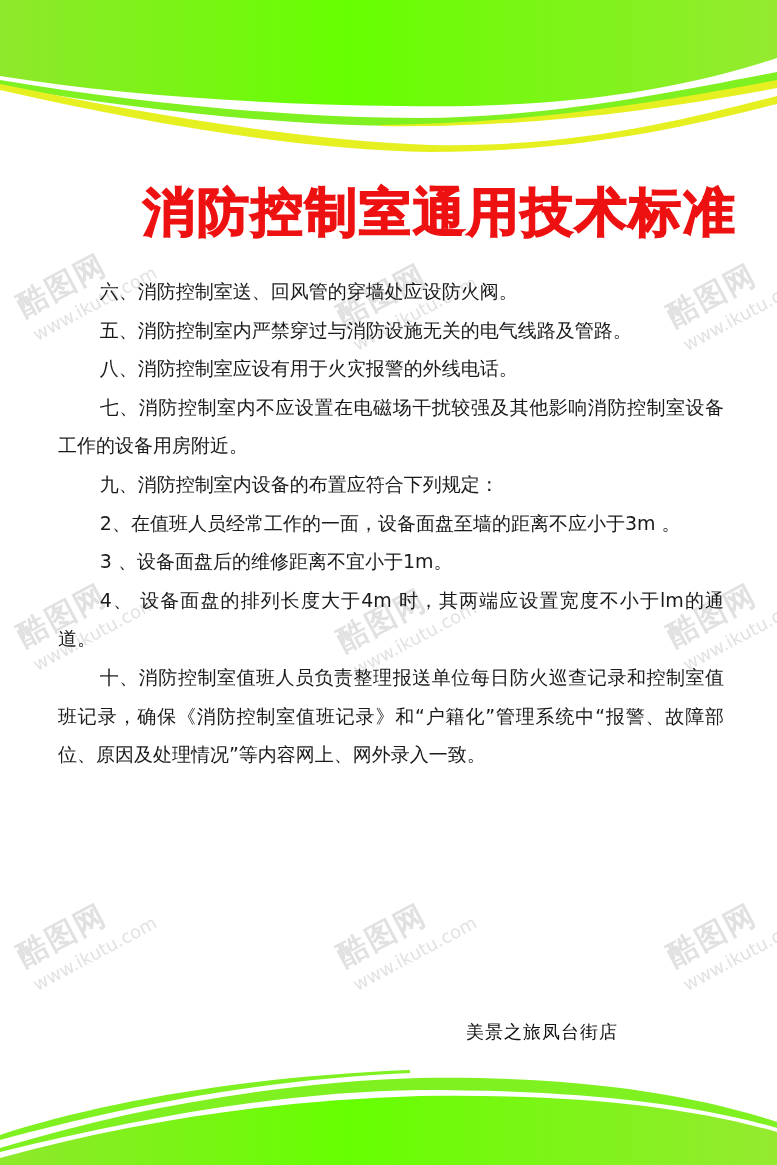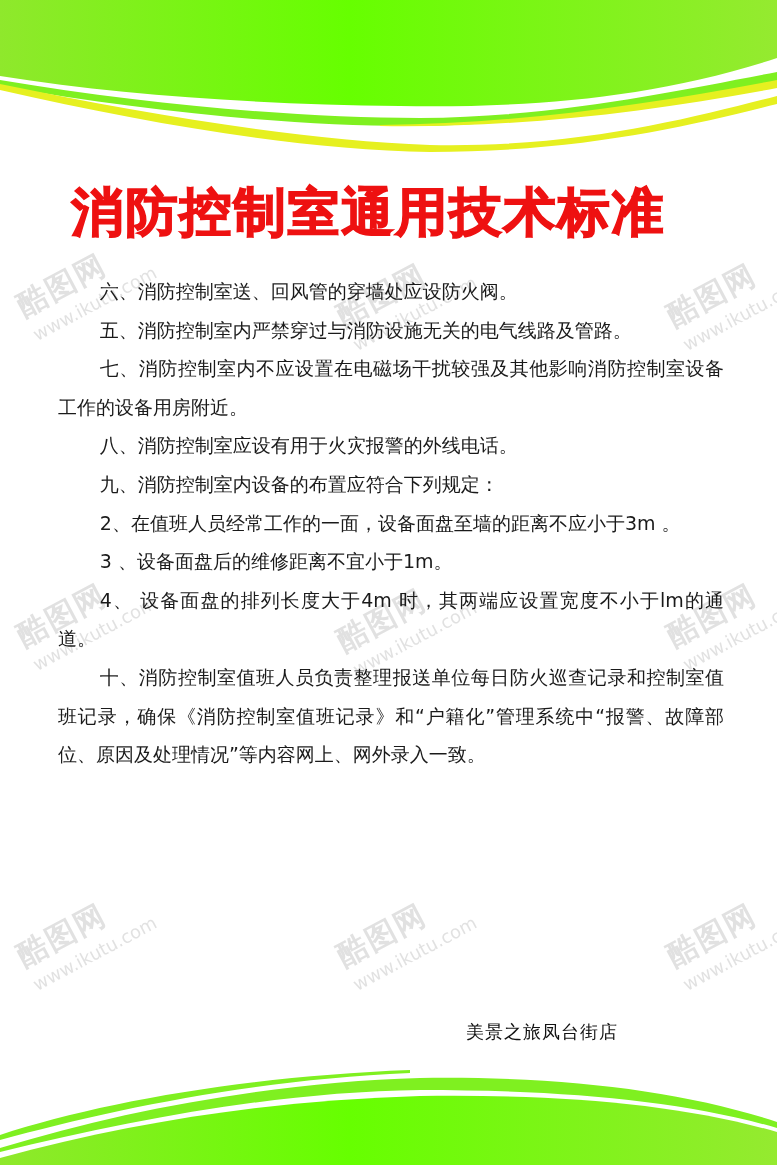--- a/index.html
+++ b/index.html
@@ -20,21 +20,21 @@
       width: 777px;
     }
     .bg-top { top: 0; height: 170px; }
     .bg-bottom { bottom: 0; height: 125px; }
 
     .title {
       position: absolute;
       top: 176px;
       left: 0;
       width: 737px;
-      text-align: center;
+      text-align: right;
       color: #ee1111;
       font-size: 52px;
       font-weight: bold;
       letter-spacing: 2px;
       line-height: 72px;
       -webkit-text-stroke: 1.5px #ee1111;
     }
 
     .content {
       position: absolute;
@@ -141,22 +141,22 @@
 <div class="watermark" style="top:940px;left:660px;">
   <span class="wm-logo">酷图网</span>
   <span>www.ikutu.com</span>
 </div>
 
 <div class="title">消防控制室通用技术标准</div>
 
 <div class="content">
   <p class="para">六、消防控制室送、回风管的穿墙处应设防火阀。</p>
   <p class="para">五、消防控制室内严禁穿过与消防设施无关的电气线路及管路。</p>
+  <p class="para">八、消防控制室应设有用于火灾报警的外线电话。</p>
   <p class="para">七、消防控制室内不应设置在电磁场干扰较强及其他影响消防控制室设备工作的设备用房附近。</p>
-  <p class="para">八、消防控制室应设有用于火灾报警的外线电话。</p>
   <p class="para">九、消防控制室内设备的布置应符合下列规定：</p>
   <p class="para">2、在值班人员经常工作的一面，设备面盘至墙的距离不应小于3m 。</p>
   <p class="para">3 、设备面盘后的维修距离不宜小于1m。</p>
   <p class="para">4、 设备面盘的排列长度大于4m 时，其两端应设置宽度不小于lm的通道。</p>
   <p class="para">十、消防控制室值班人员负责整理报送单位每日防火巡查记录和控制室值班记录，确保《消防控制室值班记录》和“户籍化”管理系统中“报警、故障部位、原因及处理情况”等内容网上、网外录入一致。</p>
 </div>
 
 <div class="signature">美景之旅凤台街店</div>
 
 </body></html>

